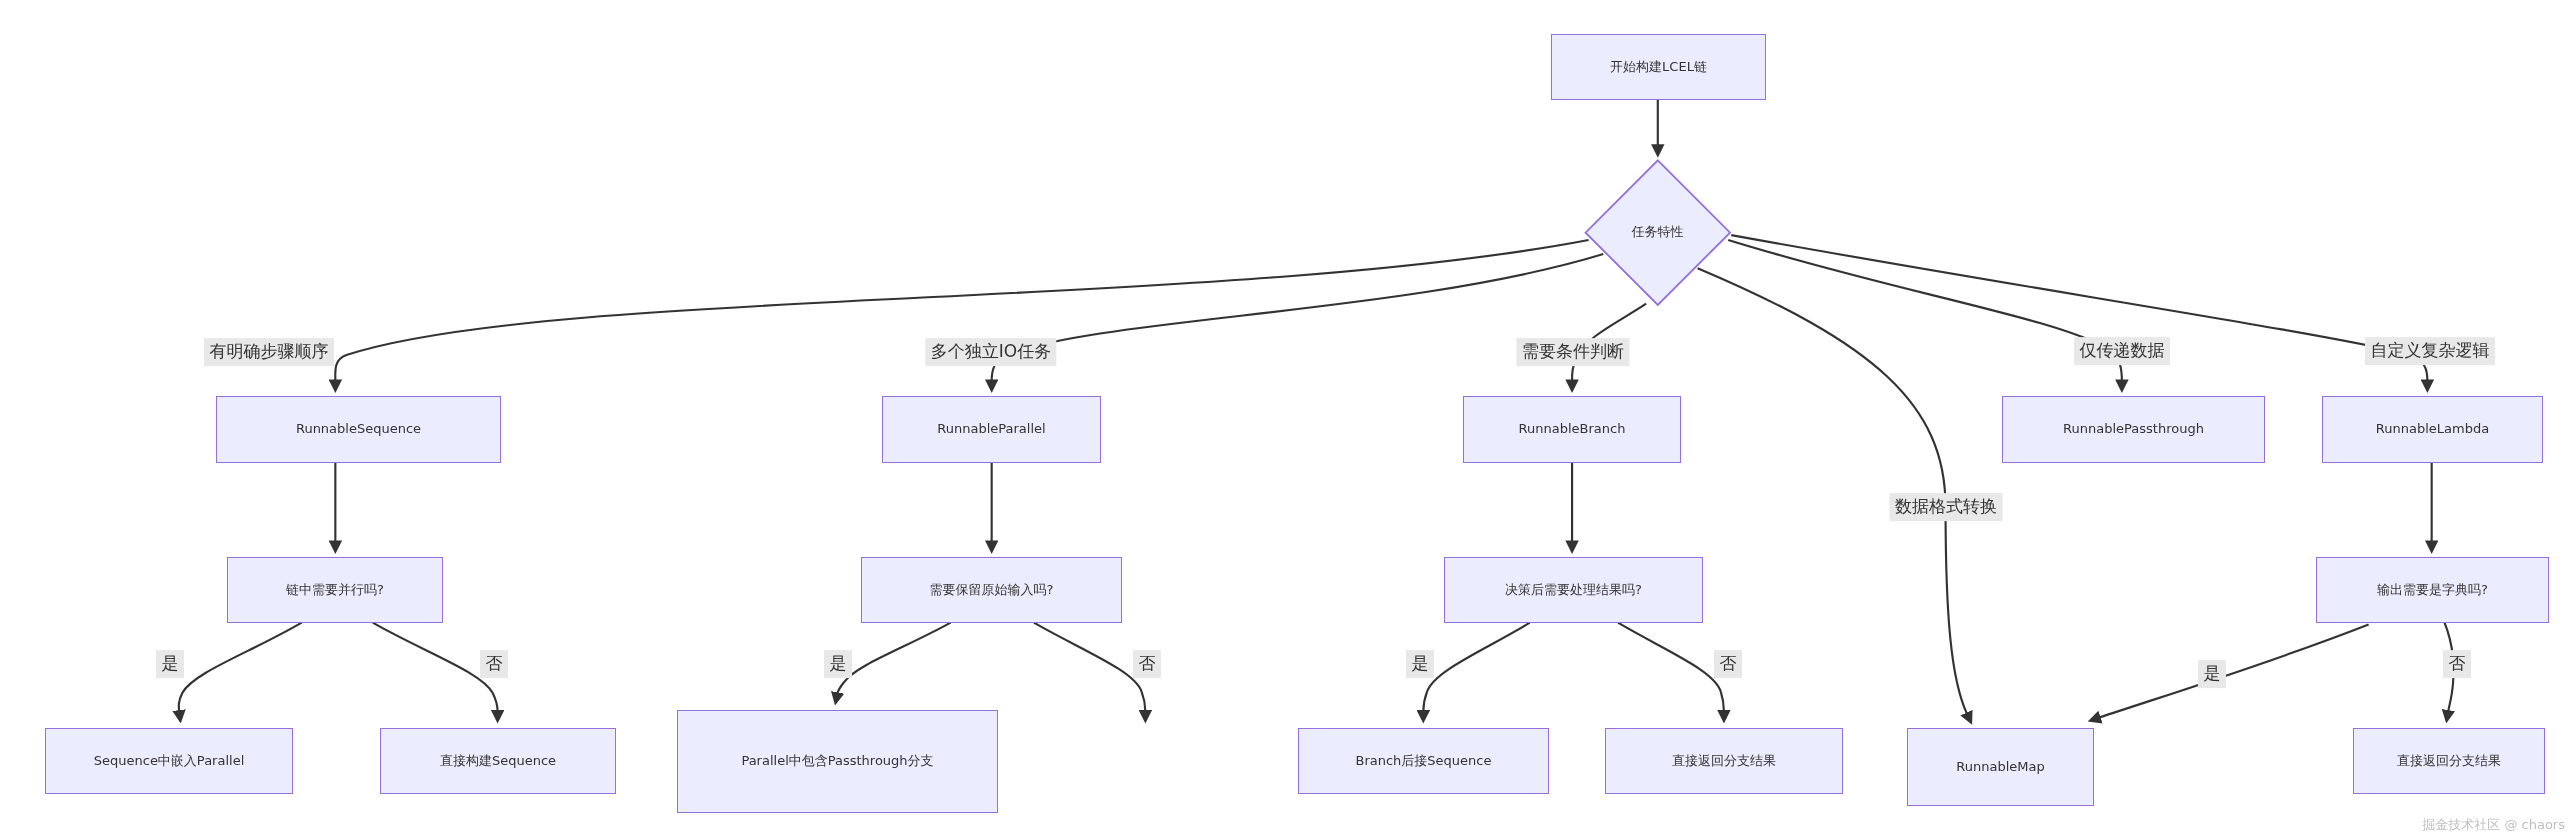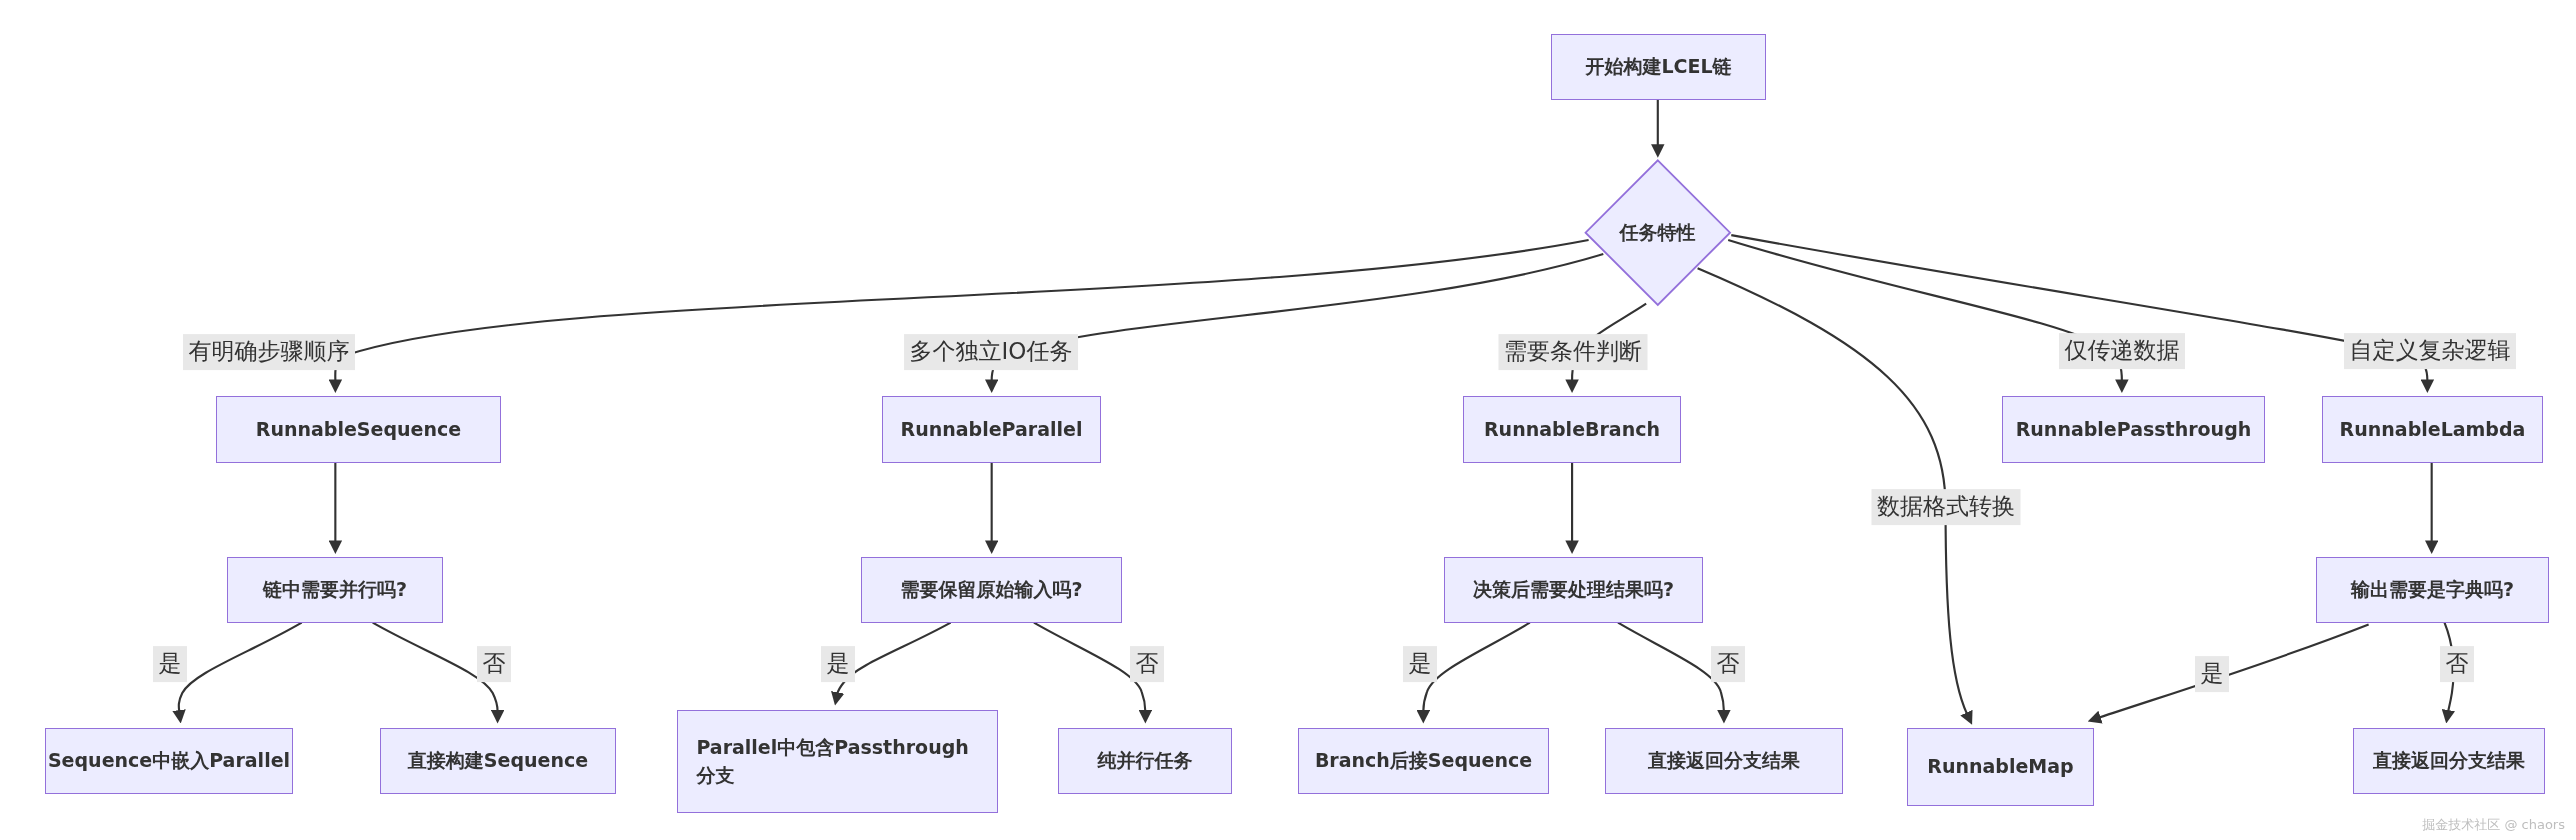--- a/index.html
+++ b/index.html
@@ -4,33 +4,33 @@
 <style>
   html,body{margin:0;padding:0;background:#ffffff;}
   body{width:2576px;height:840px;font-family:"DejaVu Sans","Liberation Sans",sans-serif;}
   .canvas{position:relative;width:2576px;height:840px;overflow:hidden;background:#ffffff;}
   svg.edges{position:absolute;left:0;top:0;width:2576px;height:840px;}
   .edges path.edge{fill:none;stroke:var(--edge-line,#333333);stroke-width:3.5px;}
   .edges .arrowhead{fill:var(--edge-line,#333333);stroke:none;}
   .edges polygon.diamond{fill:var(--node-fill,#ECECFF);stroke:var(--node-border,#9370DB);stroke-width:3px;}
   .node{
     position:absolute;box-sizing:border-box;
-    display:flex;align-items:center;justify-content:center;text-align:left;
+    display:flex;align-items:center;justify-content:center;text-align:right;
     background:var(--node-fill,#ECECFF);
     border:1.8px solid var(--node-border,#9370DB);
     color:var(--text,#333333);
-    font-size:19px;line-height:1.45;font-weight:bold;
+    font-size:13px;line-height:1.45;
   }
   .node.diamond-label{background:transparent;border:none;}
   .node.two-line{padding:0 18.4px;}
   .edge-label{
     position:absolute;transform:translate(-50%,-50%);
     background:var(--label-bg,#E8E8E8);
     color:var(--text,#333333);
-    font-size:23px;padding:2.4px 5.5px;white-space:nowrap;
+    font-size:17px;padding:2.4px 5.5px;white-space:nowrap;
   }
   .watermark{
     position:absolute;right:11px;bottom:6.1px;
     font-size:13px;color:var(--watermark,#BEBEBE);
     text-shadow:0.6px 0.6px 0 #ffffff;
   }
 </style>
 </head>
 <body>
 
@@ -79,21 +79,20 @@
   <div class="node" style="left:2322px;top:396px;width:221px;height:67px">RunnableLambda</div>
 
   <div class="node" style="left:227px;top:557px;width:216px;height:66px">链中需要并行吗?</div>
   <div class="node" style="left:861px;top:557px;width:261px;height:66px">需要保留原始输入吗?</div>
   <div class="node" style="left:1444px;top:557px;width:259px;height:66px">决策后需要处理结果吗?</div>
   <div class="node" style="left:2316px;top:557px;width:233px;height:66px">输出需要是字典吗?</div>
 
   <div class="node" style="left:45px;top:728px;width:248px;height:66px">Sequence中嵌入Parallel</div>
   <div class="node" style="left:380px;top:728px;width:236px;height:66px">直接构建Sequence</div>
   <div class="node two-line" style="left:677px;top:710px;width:321px;height:103px">Parallel中包含Passthrough分支</div>
-  <div class="node" style="left:1058px;top:728px;width:174px;height:66px">纯并行任务</div>
   <div class="node" style="left:1298px;top:728px;width:251px;height:66px">Branch后接Sequence</div>
   <div class="node" style="left:1605px;top:728px;width:238px;height:66px">直接返回分支结果</div>
   <div class="node" style="left:1907px;top:728px;width:187px;height:78px">RunnableMap</div>
   <div class="node" style="left:2353px;top:728px;width:192px;height:66px">直接返回分支结果</div>
 
   <div class="edge-label" style="left:269px;top:352px">有明确步骤顺序</div>
   <div class="edge-label" style="left:991px;top:352px">多个独立IO任务</div>
   <div class="edge-label" style="left:1573px;top:352px">需要条件判断</div>
   <div class="edge-label" style="left:2122px;top:351px">仅传递数据</div>
   <div class="edge-label" style="left:2430px;top:351px">自定义复杂逻辑</div>

